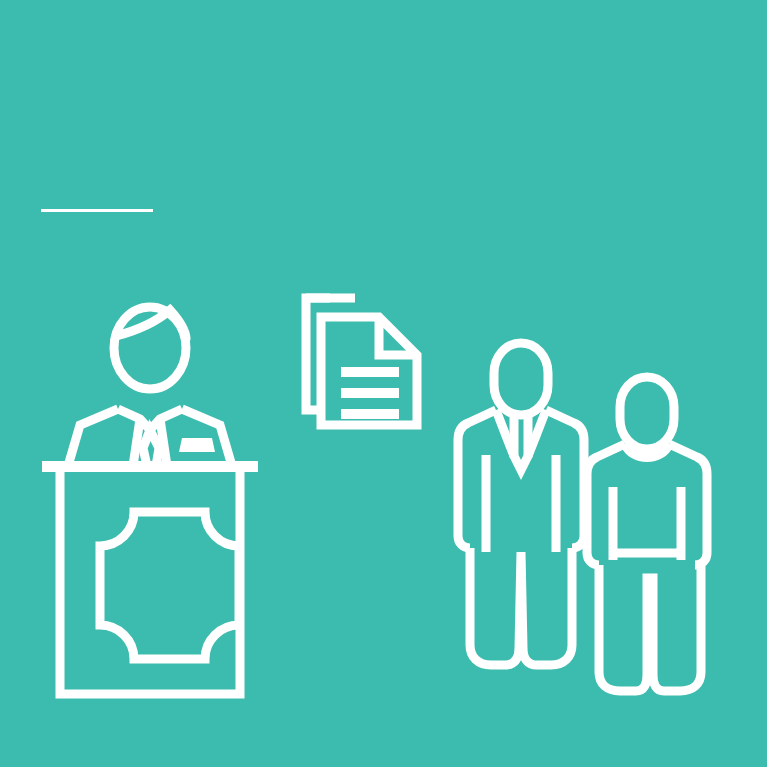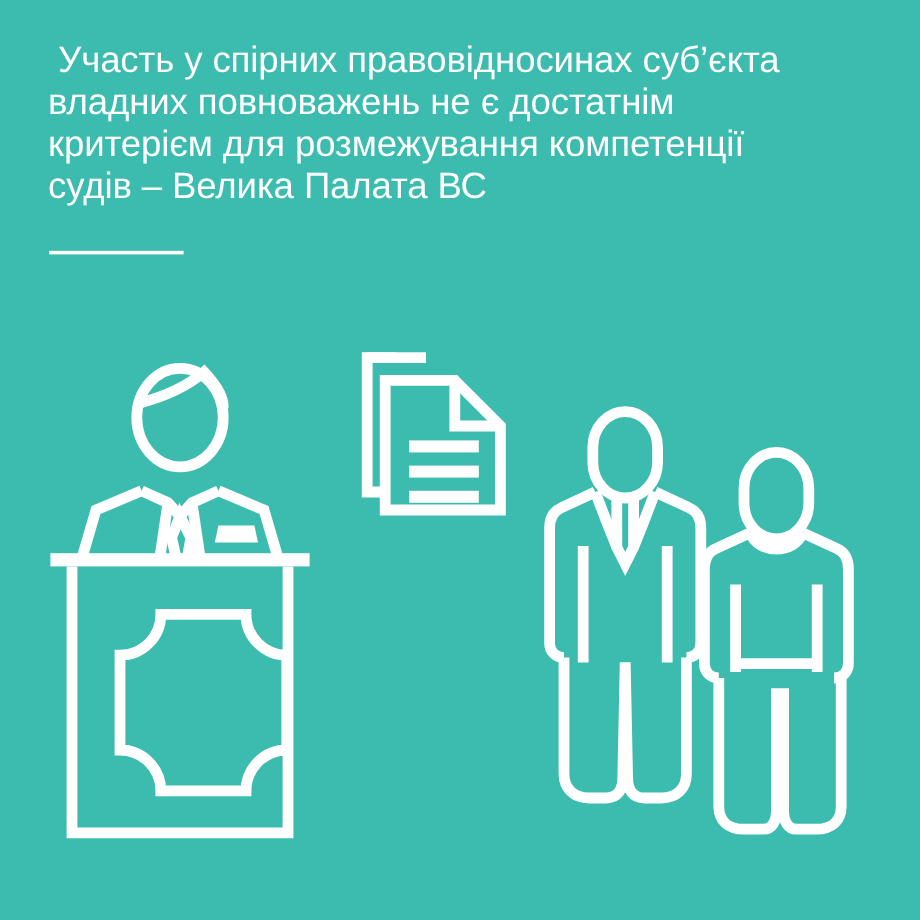--- a/index.html
+++ b/index.html
@@ -51,21 +51,20 @@
   }
   .art-svg { display: block; }
 </style>
 </head>
 <body>
 
 <div id="card">
 
   <div id="bg" style="background: rgb(60, 188, 174);"></div>
 
-  <div id="headline" style="color: rgb(255, 255, 255);"> Участь у спірних правовідносинах суб’єкта владних повноважень не є достатнім критерієм для розмежування компетенції судів – Велика Палата ВС</div>
 
   <div id="divider" style="background: rgb(255, 255, 255);"></div>
 
   <div id="art">
     <svg class="art-svg" width="767" height="767" viewBox="0 0 767 767" xmlns="http://www.w3.org/2000/svg" fill="none" stroke="#ffffff" stroke-width="9" stroke-linecap="butt" stroke-linejoin="miter">
 
       <g>
 
         <ellipse cx="150" cy="348" rx="36" ry="41"></ellipse>
 

